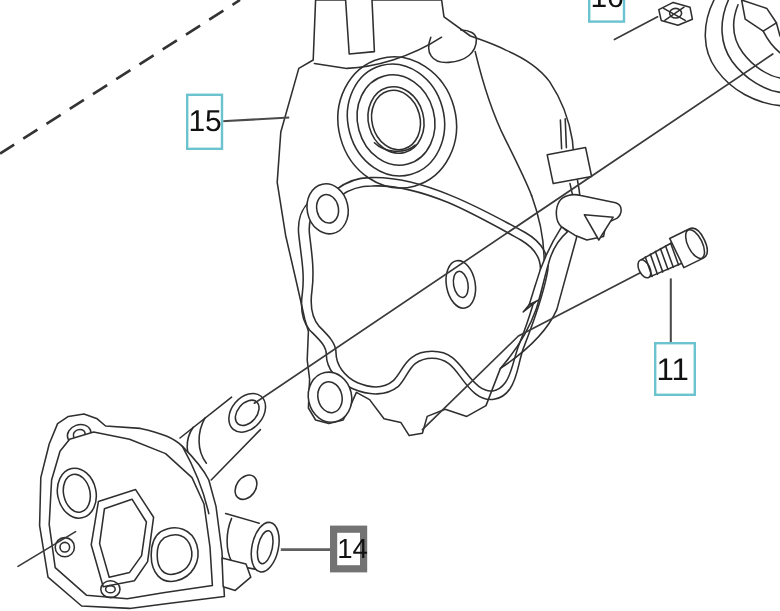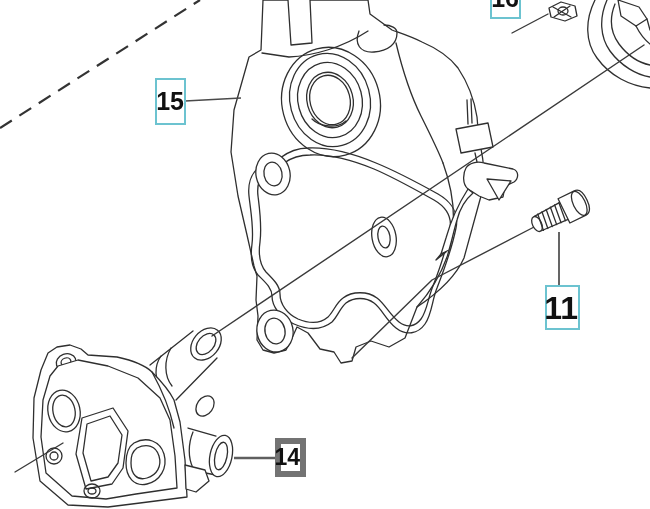--- a/index.html
+++ b/index.html
@@ -6,26 +6,26 @@
   #stage{position:relative;width:650px;height:509px;overflow:hidden;background:#ffffff;
          font-family:"Liberation Sans",sans-serif;}
   #drawing{position:absolute;left:0;top:0;}
   svg *{vector-effect:non-scaling-stroke;}
   .ln{fill:none;stroke:#2f2f2f;stroke-width:1.3;stroke-linejoin:round;stroke-linecap:round;}
   .w{fill:#ffffff;stroke:#2f2f2f;stroke-width:1.3;stroke-linejoin:round;stroke-linecap:round;}
   .assy{fill:none;stroke:#3a3a3a;stroke-width:1.4;stroke-linejoin:round;stroke-linecap:round;}
   .lead{fill:none;stroke:#4a4a4a;stroke-width:1.7;}
   .lead-gray{fill:none;stroke:#5f5f5f;stroke-width:2.4;}
   .dash{fill:none;stroke:#333333;stroke-width:2.2;stroke-dasharray:14 9;}
-  .callout{position:absolute;background:#ffffff;display:flex;align-items:center;justify-content:flex-end;
-           font-weight:bold;color:#111;box-sizing:border-box;cursor:pointer;line-height:1;}
+  .callout{position:absolute;background:#ffffff;display:flex;align-items:center;justify-content:flex-start;
+           font-weight:normal;color:#111;box-sizing:border-box;cursor:pointer;line-height:1;}
   .callout.teal{border:2px solid #6cc3d0;}
   .callout.orange{border:6px solid #737373;}
   #c15{left:155px;top:78px;width:31px;height:47px;font-size:25px;}
-  #c11{left:545px;top:285px;width:35px;height:45px;font-size:32px;}
+  #c11{left:545px;top:285px;width:35px;height:45px;font-size:26px;}
   #c14{left:275px;top:438px;width:31px;height:39px;font-size:23px;}
   #c16{left:490px;top:-21px;width:31px;height:40px;font-size:25px;align-items:flex-end;padding-bottom:6px;}
 </style>
 </head>
 <body>
 
 <div id="stage">
 
   <svg id="drawing" width="650" height="509" viewBox="0 0 650 509">
 

